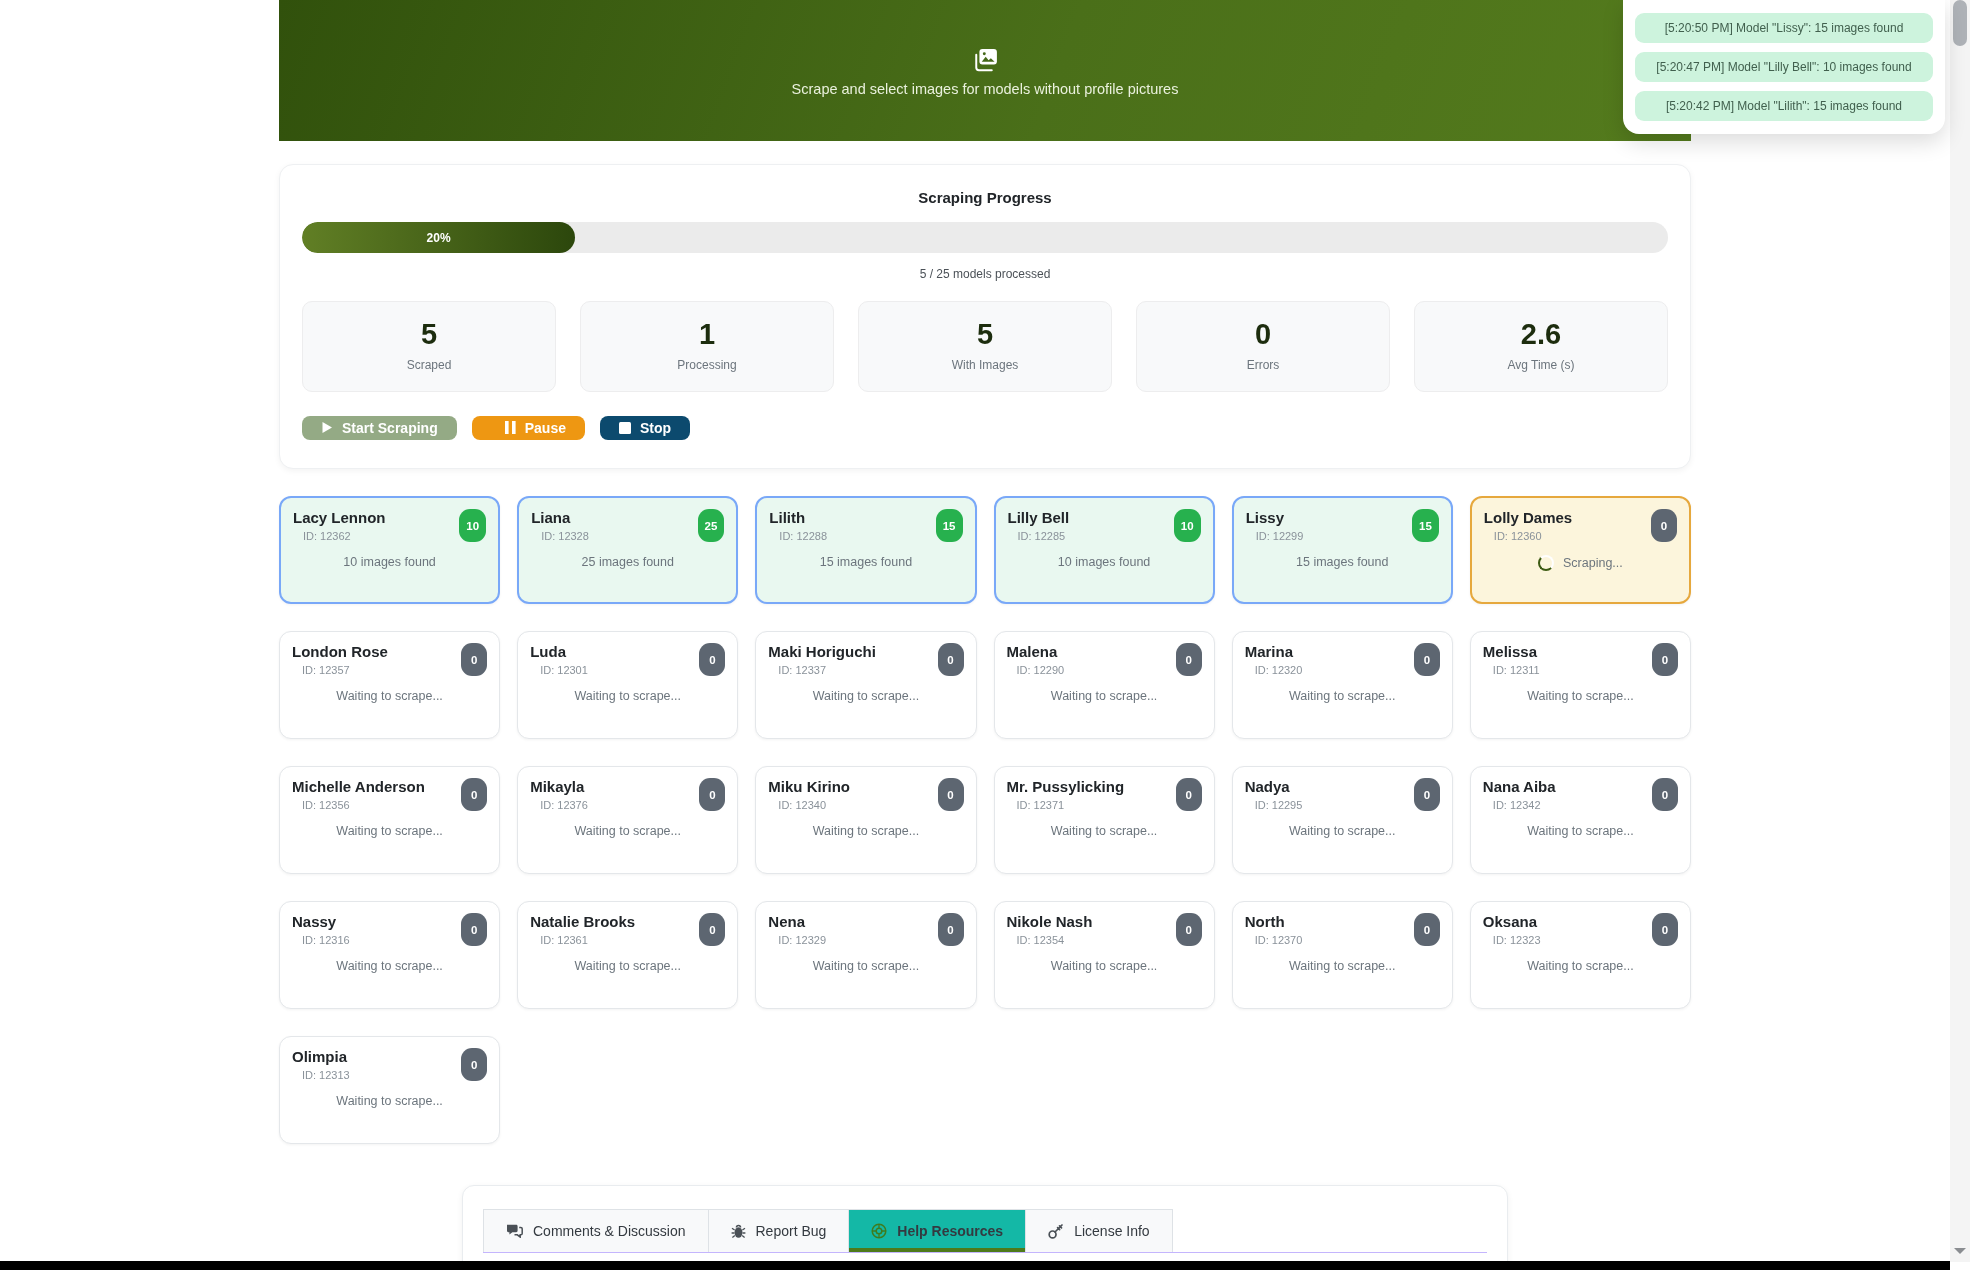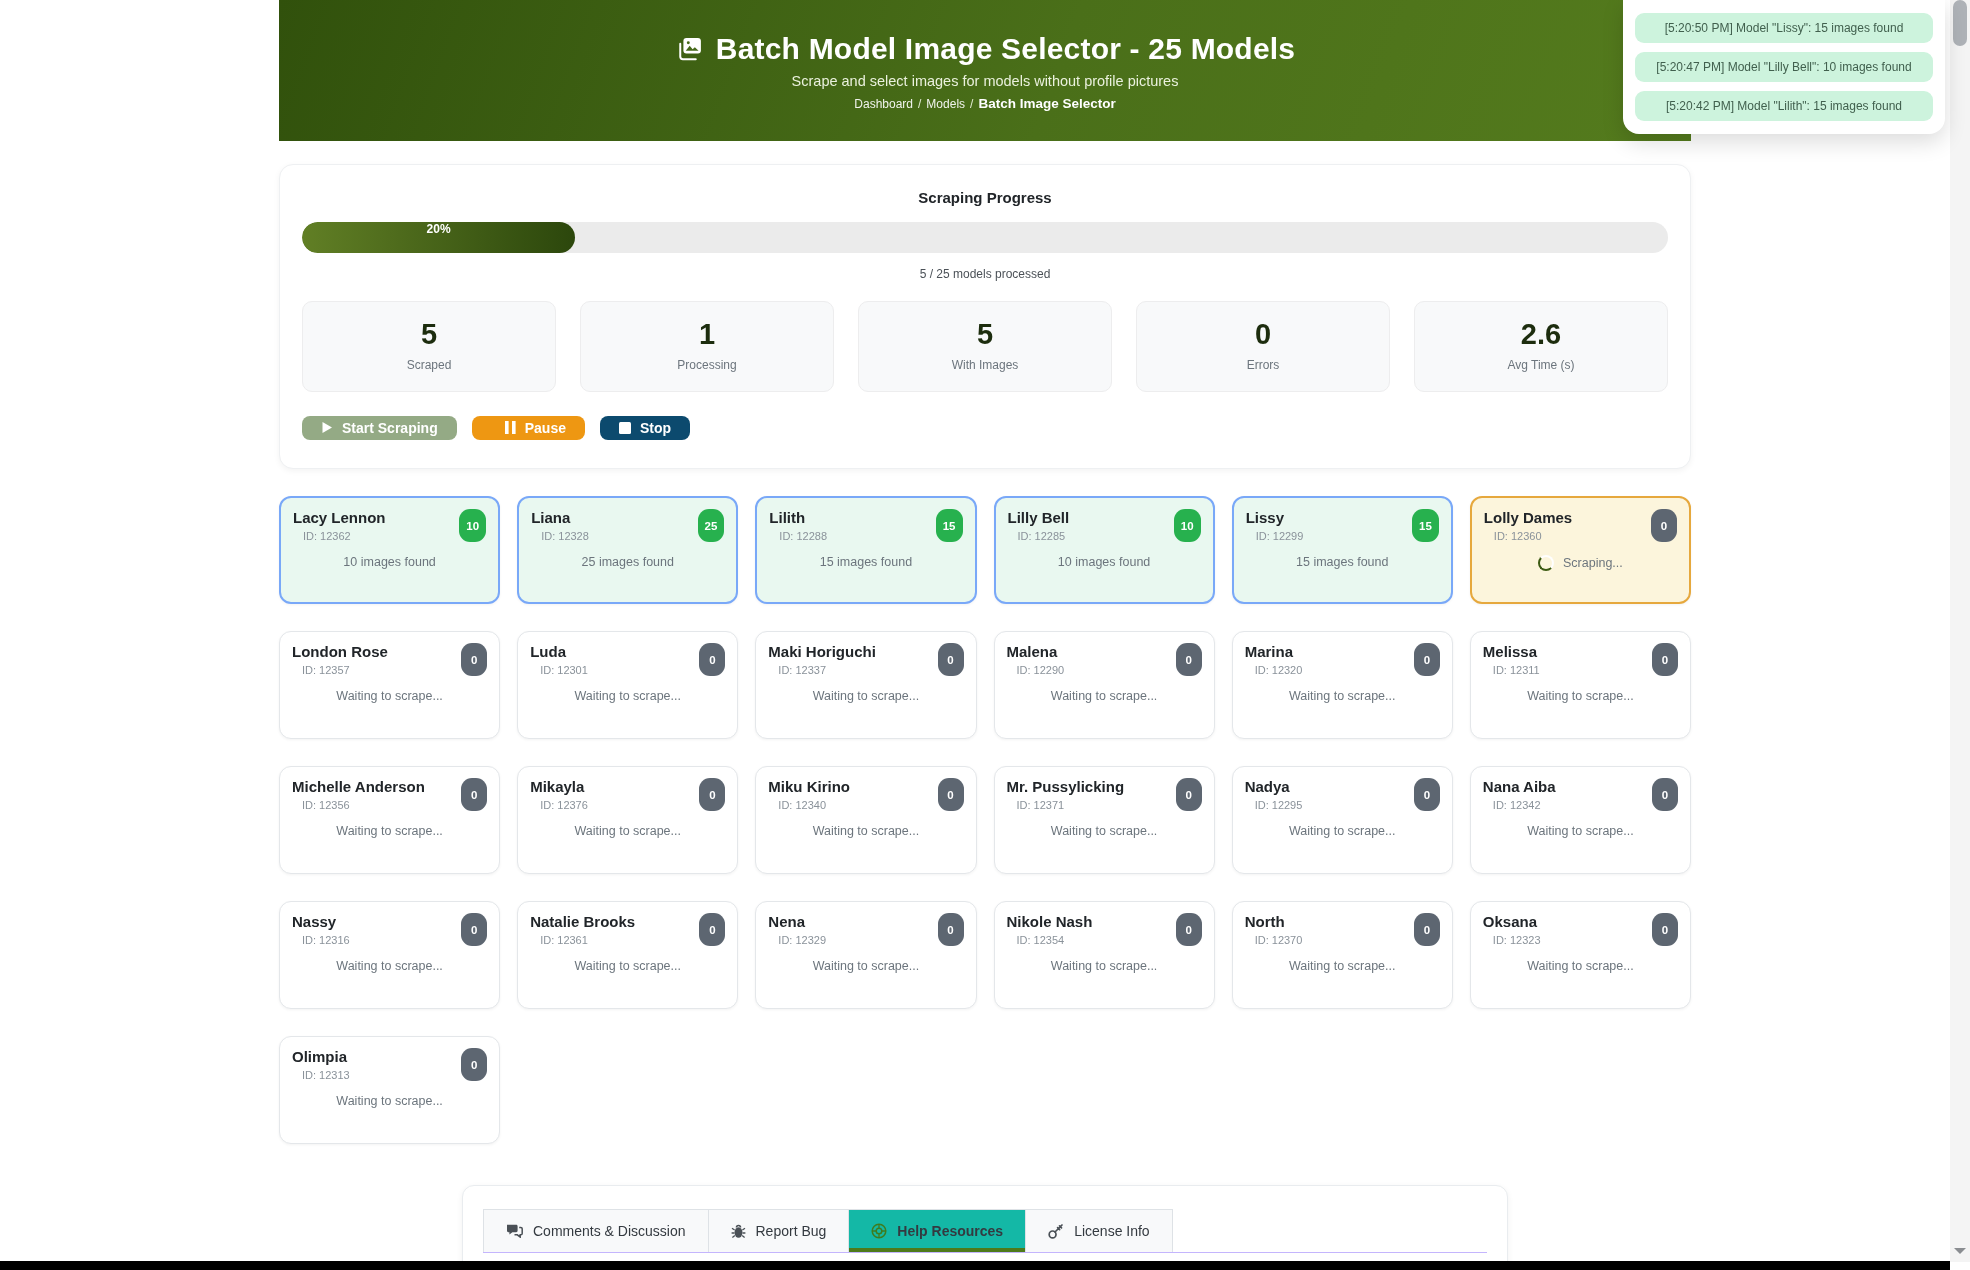--- a/index.html
+++ b/index.html
@@ -47,21 +47,21 @@
     border:1px solid #eef0f2; border-radius:14px;
     box-shadow:0 2px 6px rgba(0,0,0,.05);
     padding:24px 22px 28px;
   }
   .progress-heading { margin:0 0 16px; text-align:center; font-size:15px; font-weight:bold; color:#212529; }
   .pbar { height:31px; background:#ebebeb; border-radius:16px; overflow:hidden; }
   .pfill {
     height:100%; border-radius:16px;
     background:linear-gradient(90deg,#617f25 0%,#2c470c 100%);
     color:#fff; font-size:12px; font-weight:bold;
-    display:flex; justify-content:center;
+    display:flex; align-items:center; justify-content:center;
   }
   .pcaption { text-align:center; font-size:12px; color:#4b5157; margin-top:14px; }
 
   .stats { display:flex; gap:24px; margin-top:20px; }
   .stat {
     flex:1; background:#f8f9fa; border:1px solid #ededee;
     border-radius:10px; text-align:center; padding:17px 0 19px;
   }
   .stat-value { font-size:29px; font-weight:bold; color:#1d2d0e; line-height:1.1; }
   .stat-label { font-size:12px; color:#6c757d; margin-top:7px;text-align:center; }
@@ -143,26 +143,22 @@
   <header class="hero">
     <div class="hero-title">
       <span class="icon">
         <svg width="28" height="28" viewBox="0 0 24 24" fill="none">
           <path d="M4.5 7.5v11a2.3 2.3 0 0 0 2.3 2.3h11" stroke="#fff" stroke-width="1.7" stroke-linecap="round"></path>
           <rect x="7.2" y="2.6" width="15" height="13.2" rx="2.6" fill="#fff"></rect>
           <path d="M9.2 13.4l3.4-4.1 2.5 3 1.9-1.9 3.2 3z" fill="#46691a"></path>
           <circle cx="11.4" cy="6.6" r="1.25" fill="#46691a"></circle>
         </svg>
       </span>
-      <span>Batch Model Image Selector - 25 Models</span>
     </div>
     <div class="hero-sub">Scrape and select images for models without profile pictures</div>
-    <nav class="crumbs">
-      <a href="#">Dashboard</a><span class="crumb-sep">/</span><a href="#">Models</a><span class="crumb-sep">/</span><span class="crumb-cur">Batch Image Selector</span>
-    </nav>
   </header>
 
   <section class="progress-card">
     <h2 class="progress-heading">Scraping Progress</h2>
     <div class="pbar">
       <div class="pfill" id="progress-fill" style="width: 20%;">
         <span>20%</span>
       </div>
     </div>
     <div class="pcaption">5 / 25 models processed</div>

